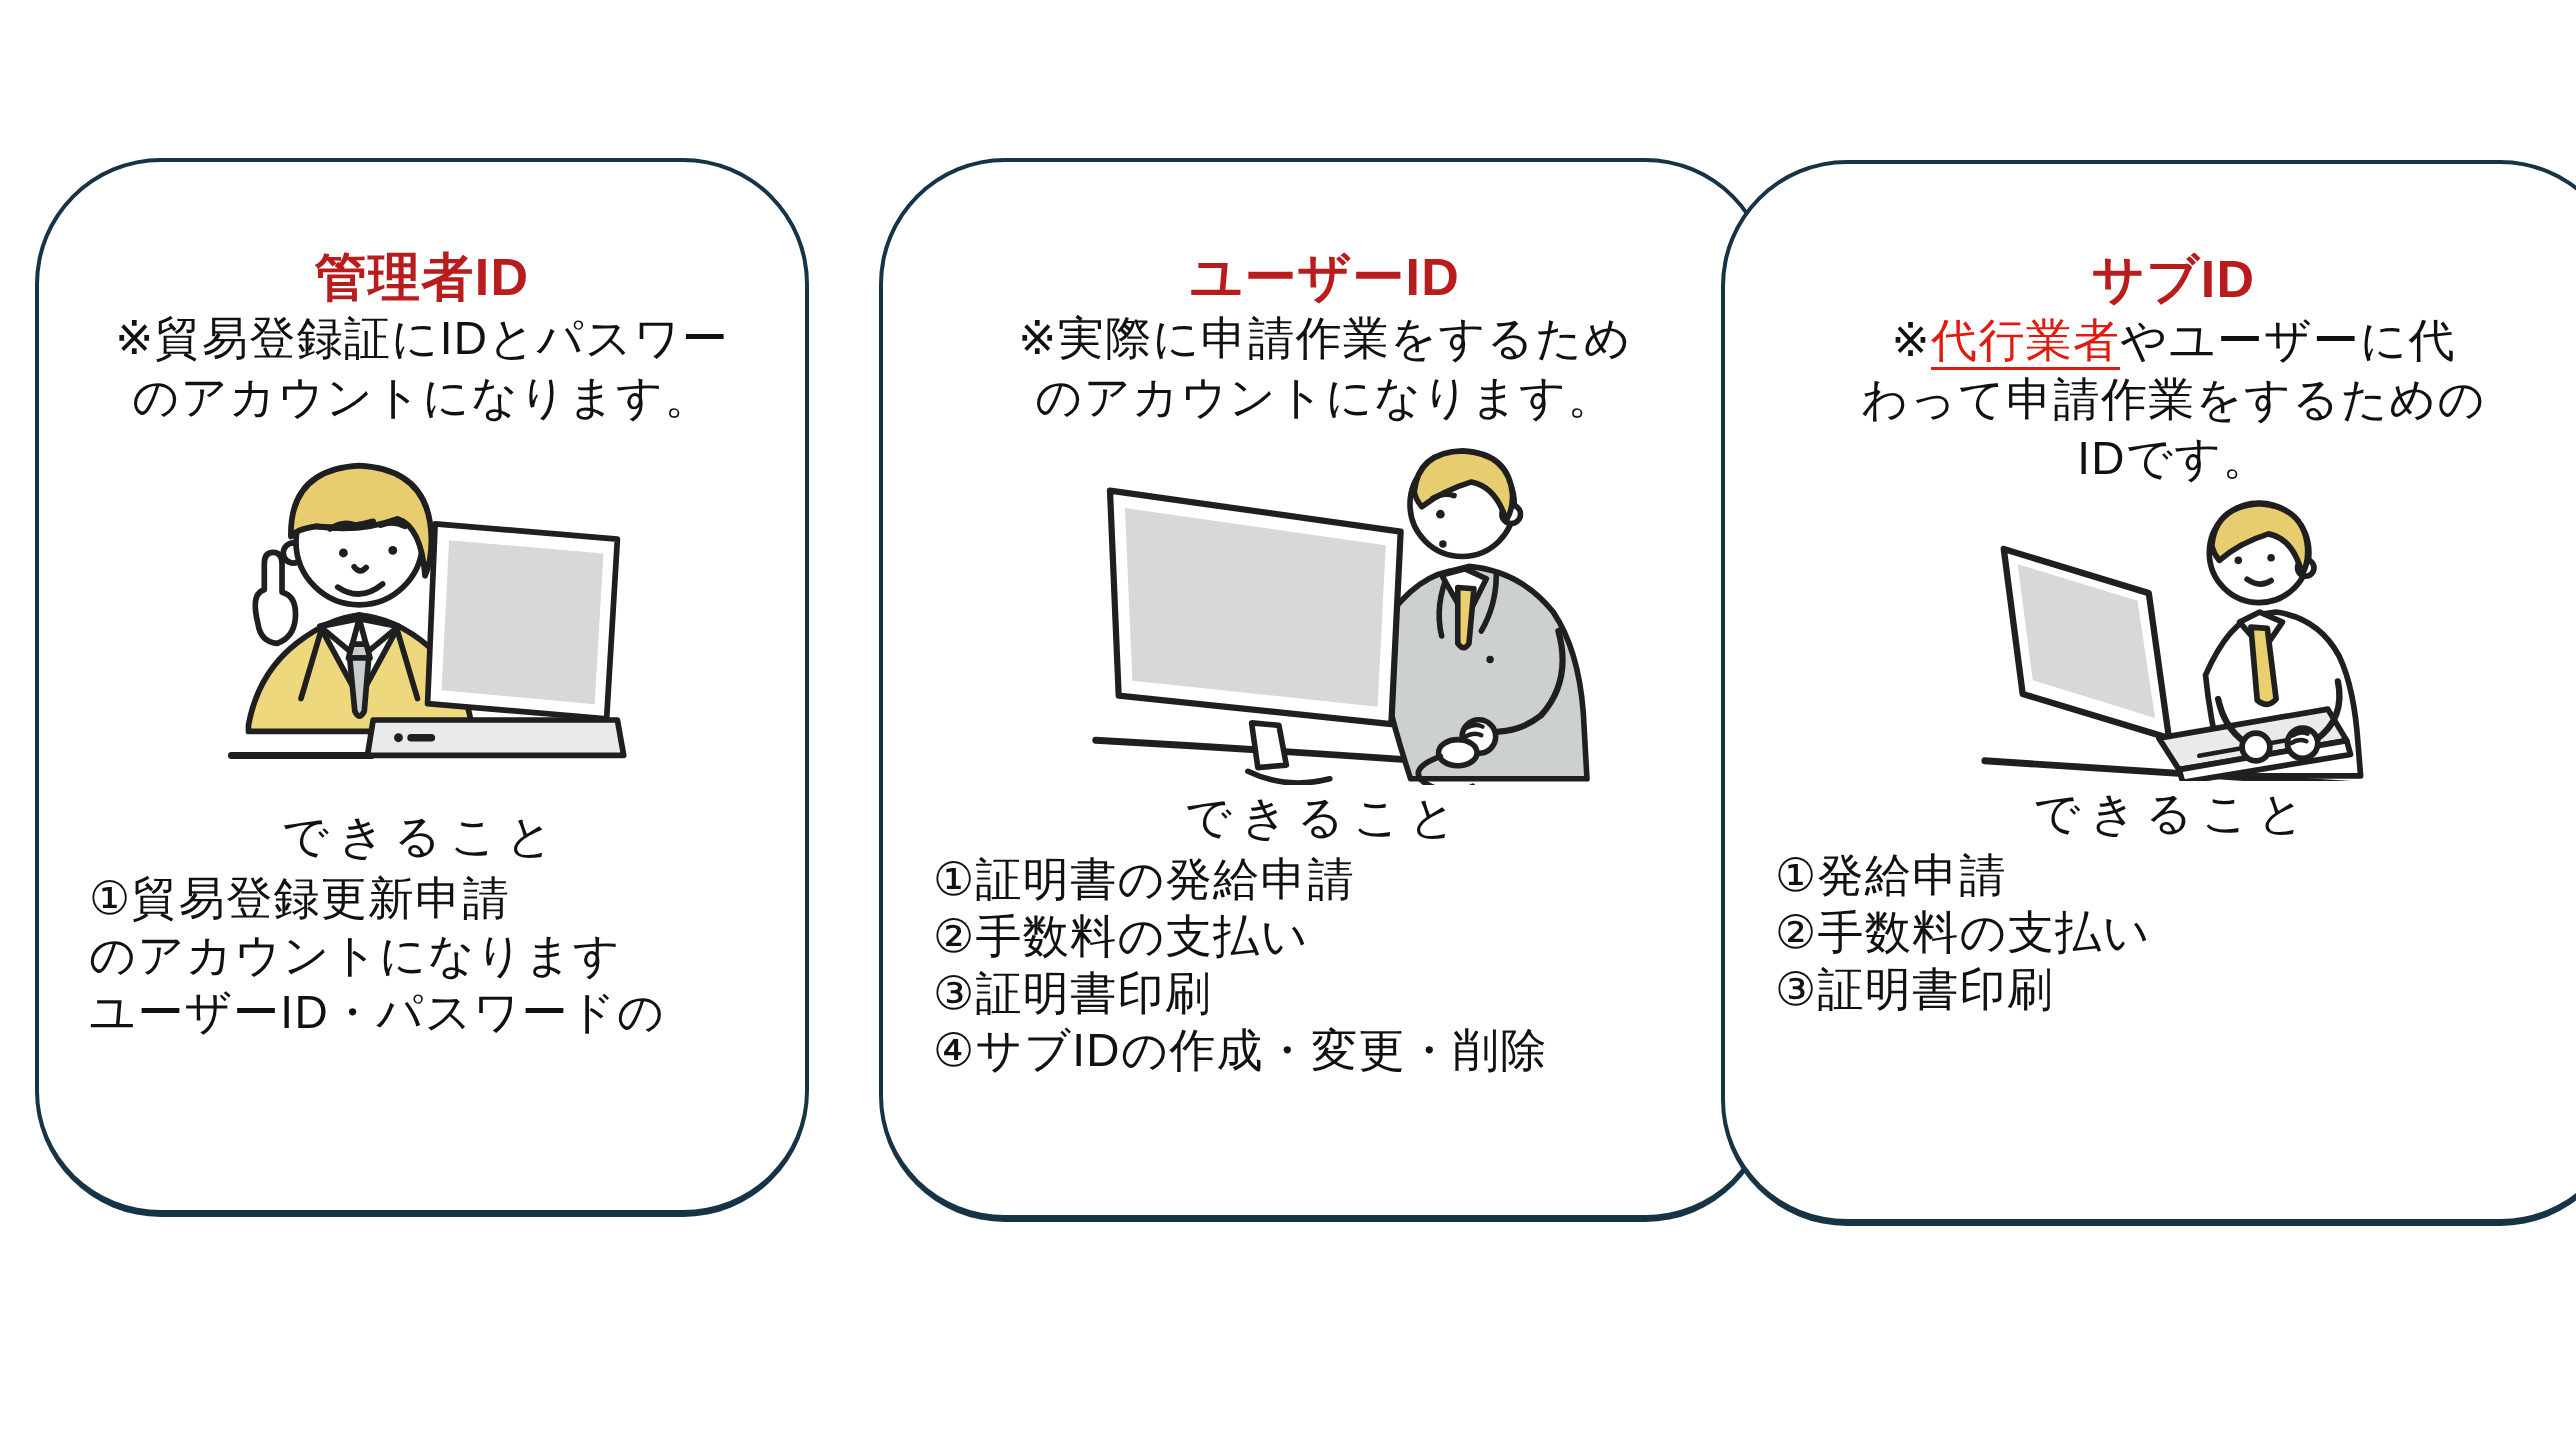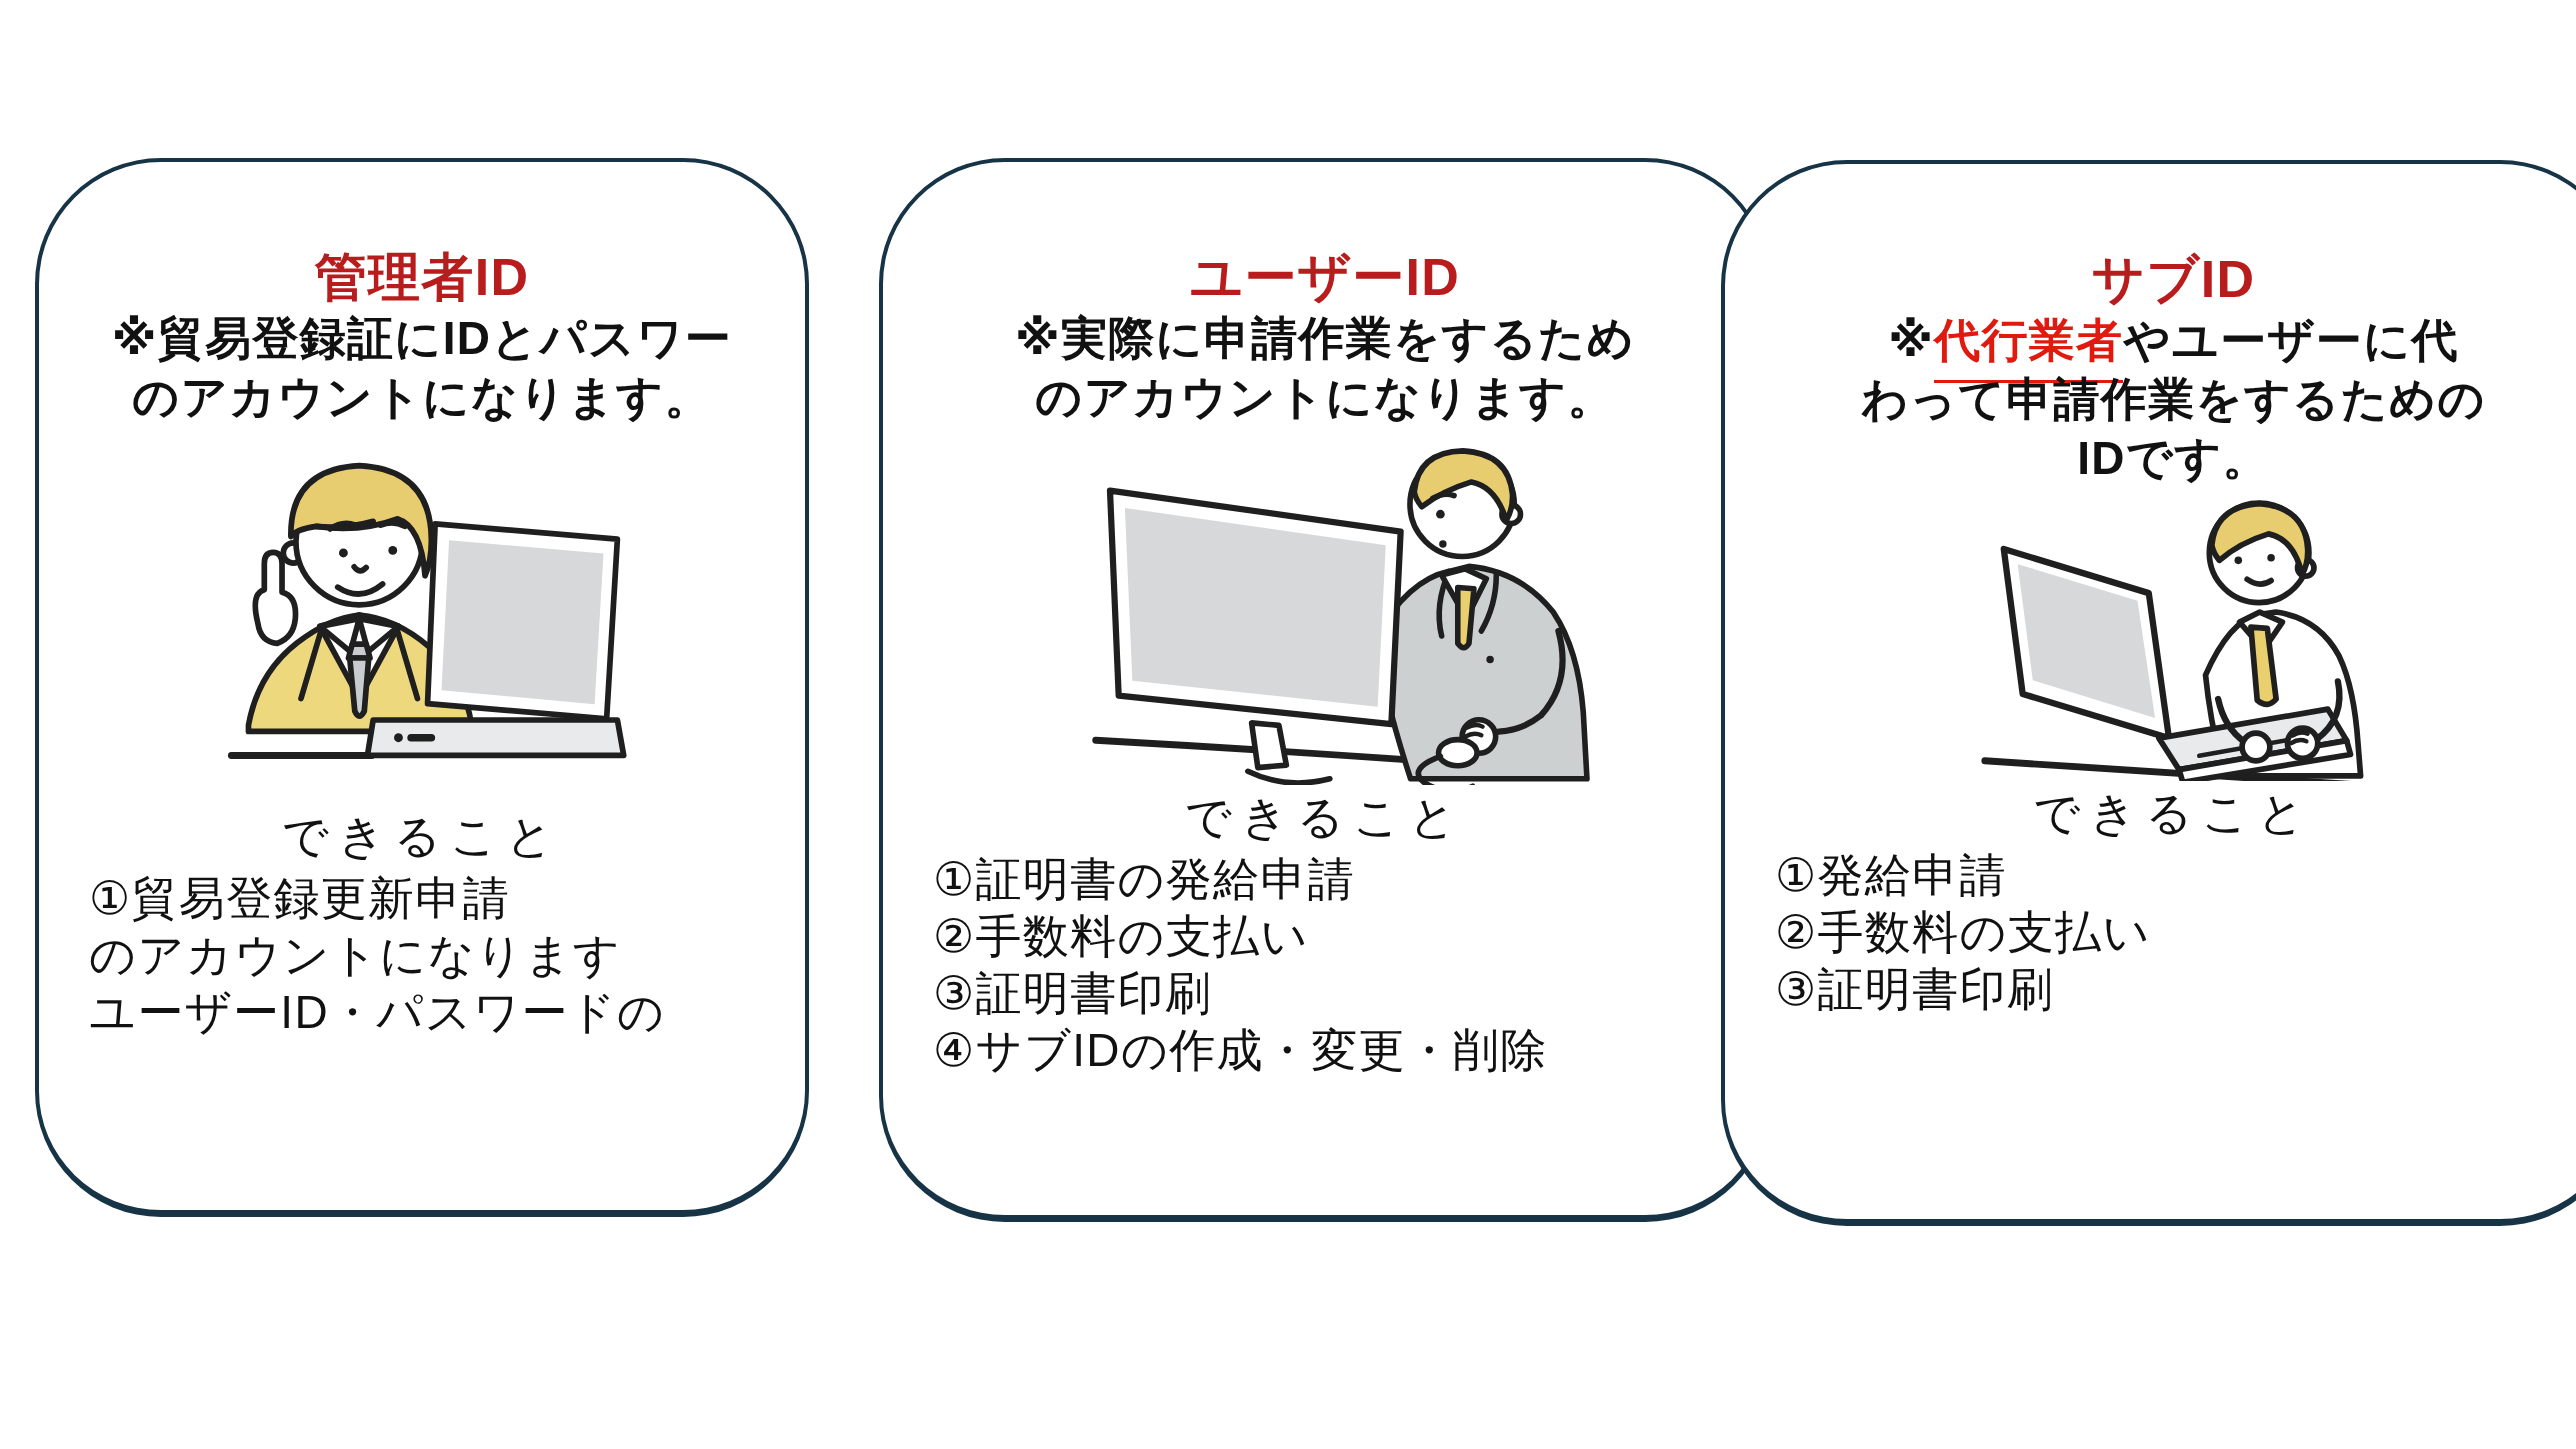--- a/index.html
+++ b/index.html
@@ -13,24 +13,24 @@
     border:4.5px solid #173447;border-bottom-width:7px;
     border-radius:126px;text-align:center;
   }
   #card-admin{left:35px;top:158px;width:774px;height:1059px;}
   #card-user{left:879px;top:158px;width:892px;height:1064px;}
   #card-sub{left:1721px;top:160px;width:905px;height:1066px;}
   .card-title{
     margin:84px 0 0 0;font-size:52px;font-weight:bold;line-height:63px;
     letter-spacing:1.3px;color:#b91c1c;
   }
-  .note{font-size:46px;line-height:59px;letter-spacing:1.3px;font-weight:700;}
+  .note{font-size:46px;line-height:59px;letter-spacing:1.3px;font-weight:400;}
   .note-line{white-space:nowrap;}
   .red-underline{
-    color:#e01a0e;border-bottom:3.9px solid #e01a0e;padding-bottom:14px;text-align:center;
+    color:#e01a0e;border-bottom:3.9px solid #e01a0e;padding-bottom:1px;text-align:center;
   }
   .illu{display:flex;justify-content:center;align-items:center;overflow:hidden;}
   #card-admin .illu{height:380px;}
   #card-user .illu{height:361px;}
   #card-sub .illu{height:296px;}
   .todo-heading{font-size:46px;line-height:58px;letter-spacing:9px;}
   .todo-list{
     list-style:none;margin:5.2px 0 0 0;padding:0 19.3px 0 50px;
     text-align:left;font-size:46px;line-height:57px;letter-spacing:1.3px;
   }

